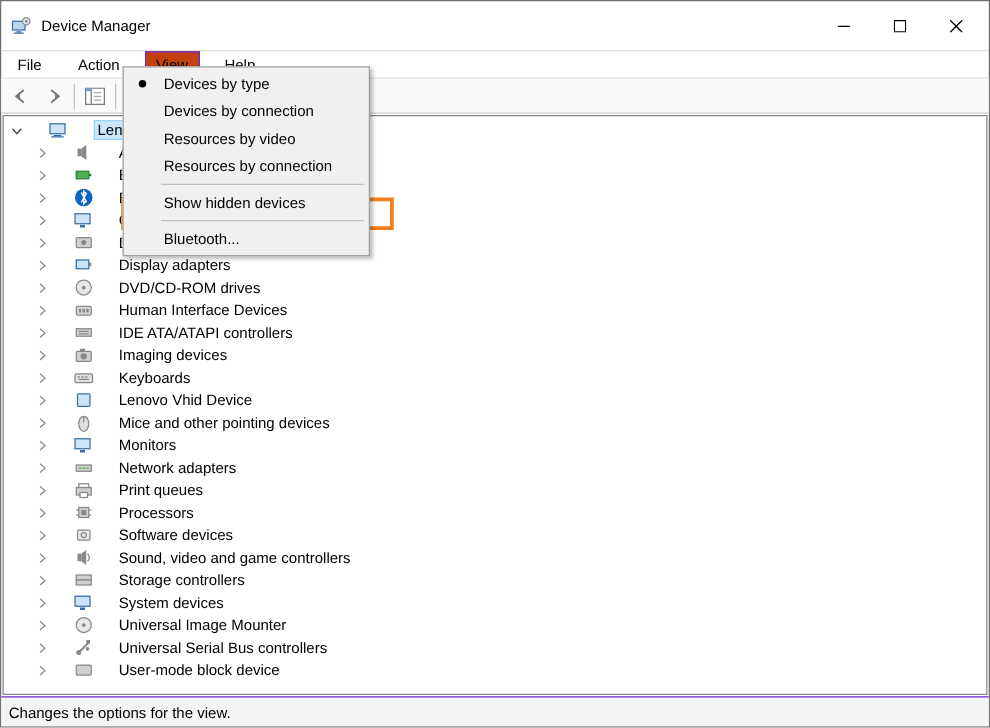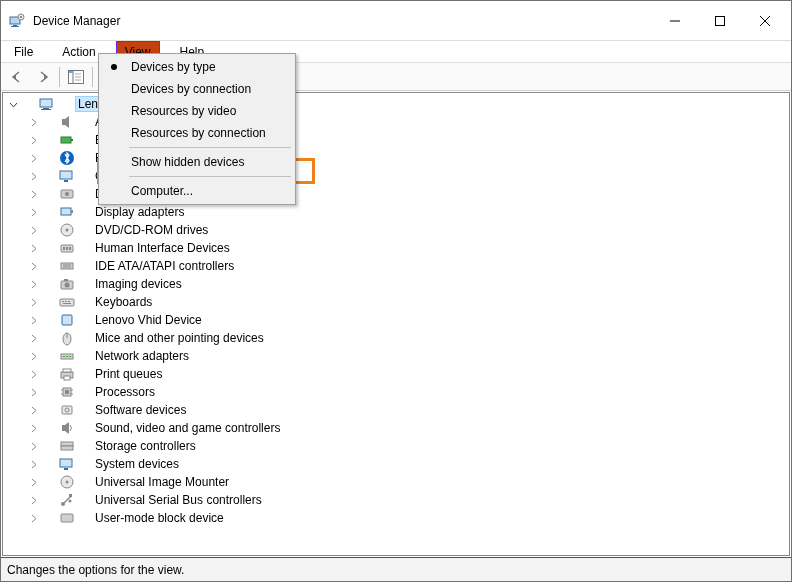--- a/index.html
+++ b/index.html
@@ -310,20 +310,34 @@
             <span>Mice and other pointing devices</span>
           </div>
         <div class="node">
             <span class="expander">
               <svg width="9" height="9" viewBox="0 0 9 9">
                 <path d="M3 1 L7 4.5 L3 8" fill="none" stroke="#888"></path>
               </svg>
             </span>
             <span class="dev-icon">
               <svg width="16" height="16">
+                <rect x="1" y="3" width="12" height="8" fill="#cde3f8" stroke="#3a6ea5"></rect>
+                <rect x="5" y="12" width="4" height="2" fill="#3a6ea5"></rect>
+              </svg>
+            </span>
+            <span>Monitors</span>
+          </div>
+        <div class="node">
+            <span class="expander">
+              <svg width="9" height="9" viewBox="0 0 9 9">
+                <path d="M3 1 L7 4.5 L3 8" fill="none" stroke="#888"></path>
+              </svg>
+            </span>
+            <span class="dev-icon">
+              <svg width="16" height="16">
                 <rect x="2" y="6" width="12" height="5" fill="#d0d0d0" stroke="#888"></rect>
                 <rect x="4" y="8" width="2" height="1" fill="#4a4"></rect>
                 <rect x="7" y="8" width="2" height="1" fill="#4a4"></rect>
                 <rect x="10" y="8" width="2" height="1" fill="#4a4"></rect>
               </svg>
             </span>
             <span>Network adapters</span>
           </div>
         <div class="node">
             <span class="expander">
@@ -479,19 +493,19 @@
       </div>
     <div class="dd-item">
         <span>Resources by connection</span>
       </div>
     <div class="dd-sep"></div>
     <div class="dd-item">
         <span>Show hidden devices</span>
       </div>
     <div class="dd-sep"></div>
     <div class="dd-item">
-        <span>Computer...</span>
+        <span>Bluetooth...</span>
       </div>
   </div>
 
   <div class="highlight-box" style="left:96px; top:157px; width:218px; height:26px;"></div>
 
 </div>
 
 </body></html>

